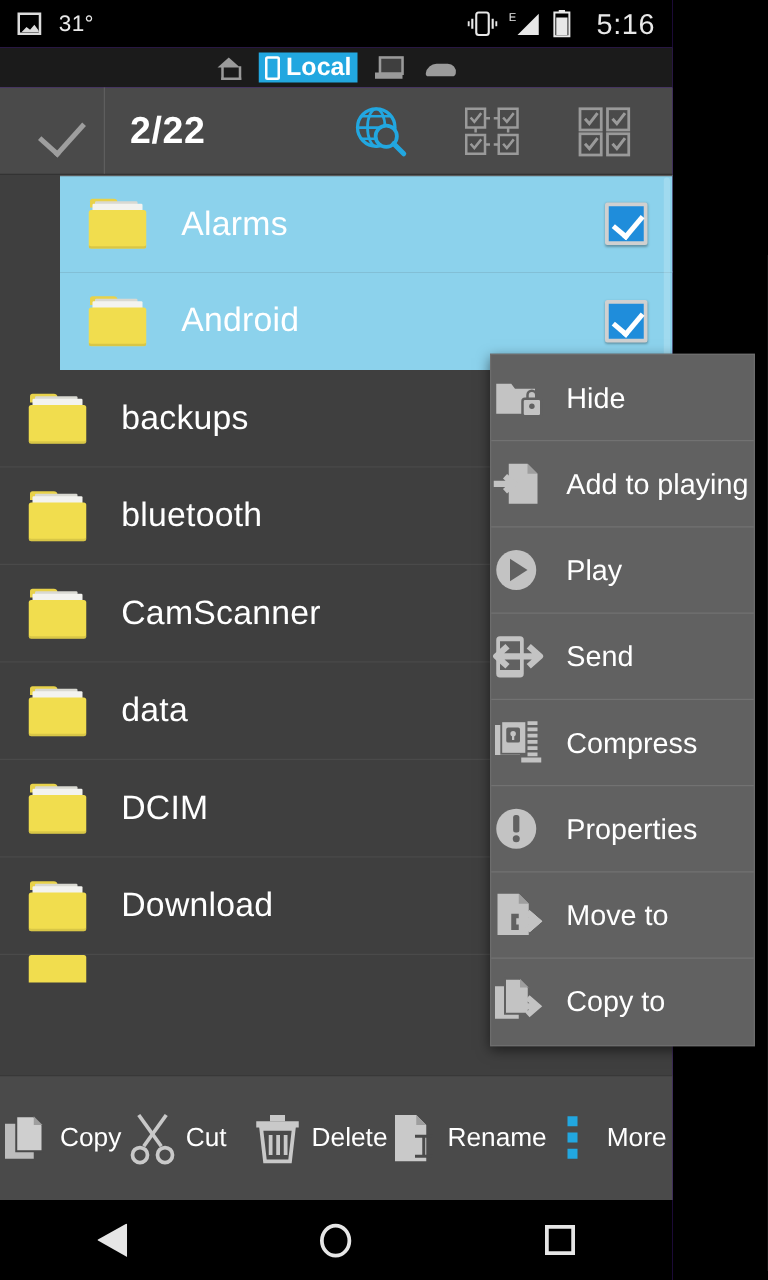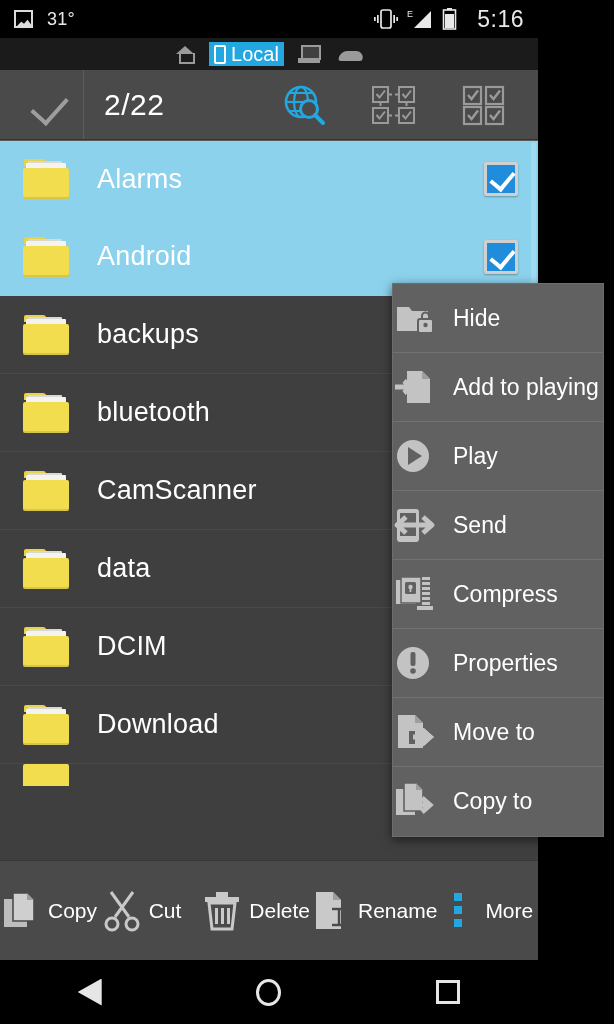--- a/index.html
+++ b/index.html
@@ -29,21 +29,21 @@
     clip-path: polygon(0% 100%, 28% 38%, 47% 68%, 70% 10%, 100% 100%);
   }
 
   
   .tabstrip {
     height: 32px; background: #1b1b1b;
     display: flex; align-items: center; justify-content: center; gap: 9px;
   }
   .tab { display: flex; align-items: center; gap: 5px; padding: 2px 5px; }
   .tab.active { background: #22a7e0; }
-  .tab-label { color: #fff; font-size: 20px; line-height: 1; }
+  .tab-label { color: #fff; font-size: 20px; line-height: 1; font-weight: bold; }
   .ic-home { width: 20px; height: 17px; position: relative; }
   .ic-home::before {
     content:""; position:absolute; left: 1px; top: 0; width: 0; height: 0;
     border-left: 9px solid transparent; border-right: 9px solid transparent;
     border-bottom: 8px solid #9a9a9a;
   }
   .ic-home::after {
     content:""; position:absolute; left: 4px; top: 7px; width: 12px; height: 9px;
     border: 2px solid #9a9a9a; border-top: none;
   }
@@ -69,33 +69,33 @@
     border-bottom: 1px solid #333;
   }
   .ab-check { width: 84px; display: flex; align-items: center; justify-content: center;
               border-right: 1px solid #5e5e5e; height: 100%; }
   .tick { width: 40px; height: 26px; position: relative; }
   .tick::after {
     content:""; position:absolute; left:3px; top:0px; width: 17px; height: 30px;
     border-right: 4px solid #9e9e9e; border-bottom: 4px solid #9e9e9e;
     transform: rotate(42deg); transform-origin: bottom right;
   }
-  .ab-count { color: #fff; font-size: 30px; padding-left: 20px; letter-spacing: .5px; }
+  .ab-count { color: #fff; font-size: 30px; padding-left: 20px; letter-spacing: .5px; font-weight: bold; }
   .ab-icons { margin-left: auto; display: flex; align-items: center; gap: 42px; padding-right: 30px; }
 
   .ic-globe-search { width: 46px; height: 42px; position: relative; }
   .ic-invert, .ic-selectall { width: 48px; height: 42px; position: relative; }
 
   
   .list { position: absolute; top: 140px; left: 0; right: 0; bottom: 164px; overflow: hidden; background:#3f3f3f; }
   .row {
     height: 78px; display: flex; align-items: center; padding: 0 20px 0 22px;
     border-bottom: 1px solid #4a4a4a; position: relative;
   }
-  .row.selected { background: #8cd2ec; border-bottom: 1px solid #8cd2ec; }
+  .row.selected { background: #8cd2ec; border-bottom: 1px solid #8cd2ec; margin-left: 48px; }
   .row.selgroup-top { border-top: 1px solid #5a5a5a; }
   .folder {
     width: 48px; height: 40px; position: relative; flex: 0 0 auto;
   }
   .folder .tabtop {
     position: absolute; left: 2px; top: 0; width: 22px; height: 7px;
     background: #e8d24a; border-radius: 2px 3px 0 0;
   }
   .folder .paper {
     position: absolute; left: 4px; top: 4px; width: 40px; height: 8px;

